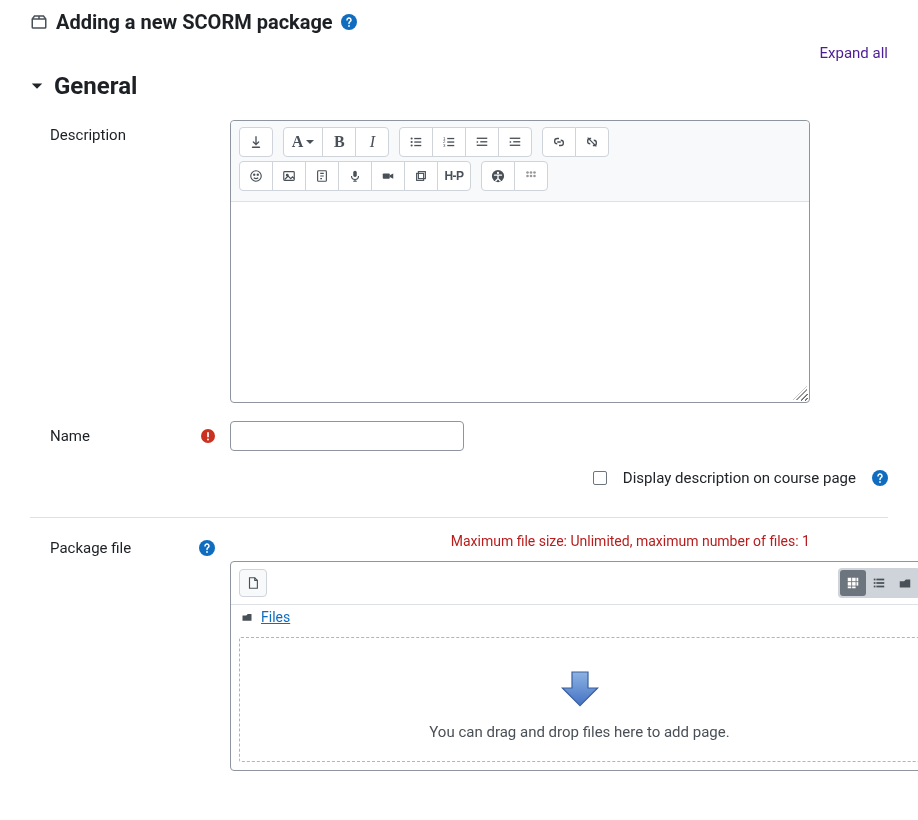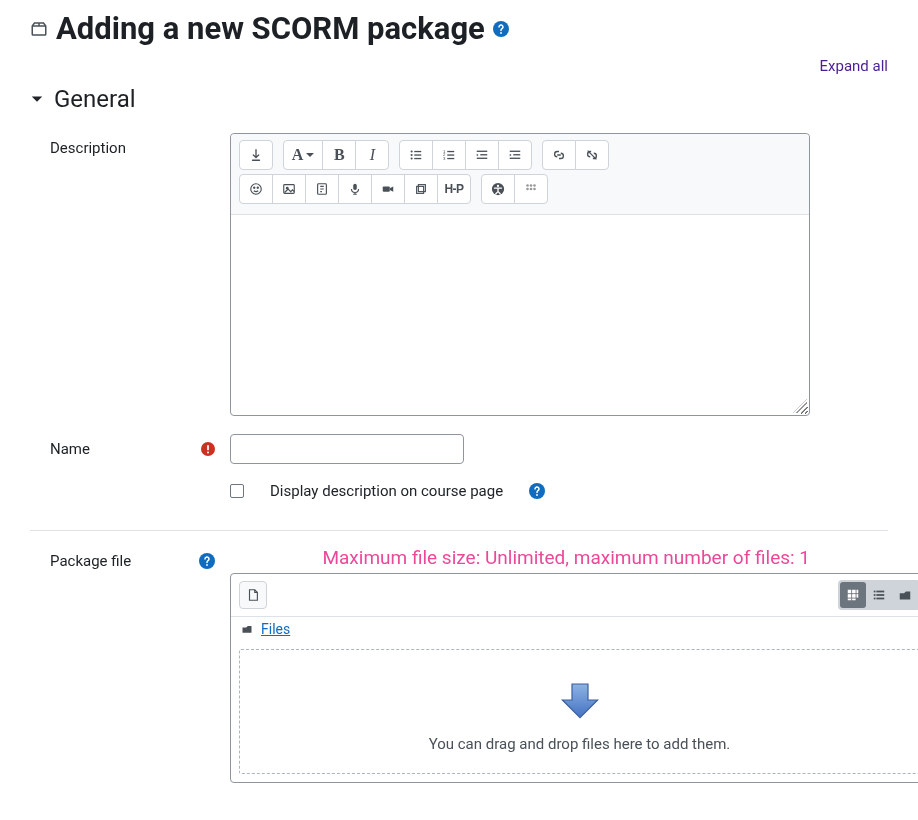--- a/index.html
+++ b/index.html
@@ -14,21 +14,21 @@
       background: #fff;
       padding: 10px 30px;
     }
     .page-header {
       display: flex;
       align-items: center;
       gap: 8px;
       margin-bottom: 10px;
     }
     .page-header h2 {
-      font-size: 31px;
+      font-size: 20px;
       font-weight: 700;
       color: #1d2125;
     }
     .package-icon {
       width: 18px;
       height: 18px;
       flex-shrink: 0;
     }
     .help-icon {
       width: 16px;
@@ -49,21 +49,21 @@
     }
     .section-header {
       display: flex;
       align-items: center;
       gap: 10px;
       cursor: pointer;
       margin-bottom: 20px;
     }
     .section-header h3 {
       font-size: 24px;
-      font-weight: 400;
+      font-weight: 700;
       color: #1d2125;
     }
     .chevron {
       width: 14px;
       height: 14px;
     }
     .form-row {
       display: flex;
       align-items: flex-start;
       margin-bottom: 18px;
@@ -144,40 +144,41 @@
       overflow: auto;
     }
     .resize-handle{
       position:absolute;right:2px;bottom:2px;width:14px;height:14px;
       background:repeating-linear-gradient(135deg,#999,#999 1px,transparent 1px,transparent 3px);
       clip-path:polygon(100% 0,100% 100%,0 100%);
     }
     .checkbox-row {
       display: flex;
       align-items: center;
-      gap: 26px;
+      gap: 16px;
       padding-left: 200px;
+      justify-content: flex-end;
     }
     .checkbox-box {
       width: 14px;
       height: 14px;
       border: 1.5px solid #6c757d;
       border-radius: 2px;
       cursor: pointer;
     }
     hr.divider {
       border: none;
       border-top: 1px solid #dee2e6;
       margin: 15px 0;
     }
     .file-info {
       text-align: right;
-      font-size: 19px;
-      color: #ec4899;
-      margin-bottom: 4px;
+      font-size: 14px;
+      color: #b91c1c;
+      margin-bottom: 12px;
       width: 580px;
     }
     .filepicker {
       border: 1px solid #8f959e;
       border-radius: 4px;
       width: 699px;
       background:#fff;
     }
     .fp-toolbar {
       display: flex;
@@ -496,18 +497,18 @@
         <div class="dropzone">
           <svg class="arrow-down" viewBox="0 0 60 50">
             <defs>
               <linearGradient id="g" x1="0" y1="0" x2="0" y2="1">
                 <stop offset="0" stop-color="#8db3e2"></stop>
                 <stop offset="1" stop-color="#4472c4"></stop>
               </linearGradient>
             </defs>
             <path d="M20 5 H40 V25 H52 L30 47 L8 25 H20 Z" fill="url(#g)" stroke="#3a5f9e" stroke-width="1.5"></path>
           </svg>
-          <div>You can drag and drop files here to add them.</div>
+          <div>You can drag and drop files here to add page.</div>
         </div>
       </div>
     </div>
   </div>
 </div>
 
 </body></html>

